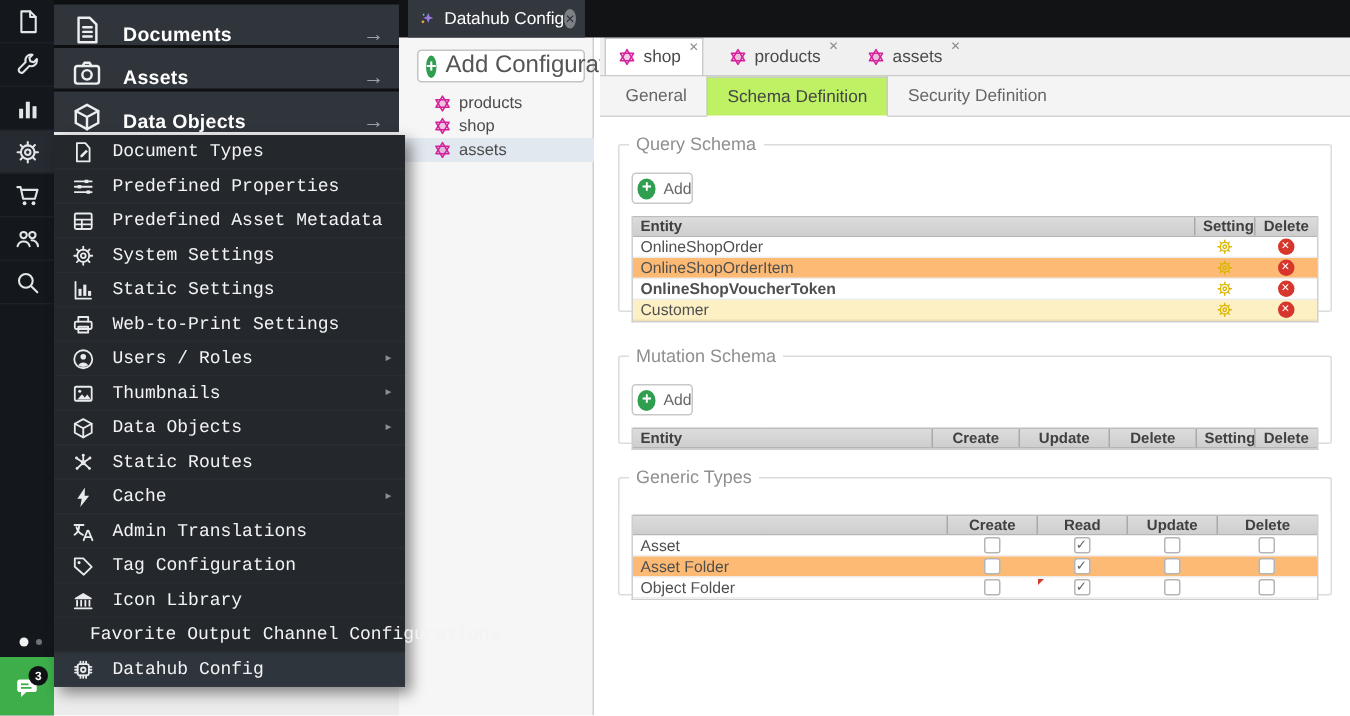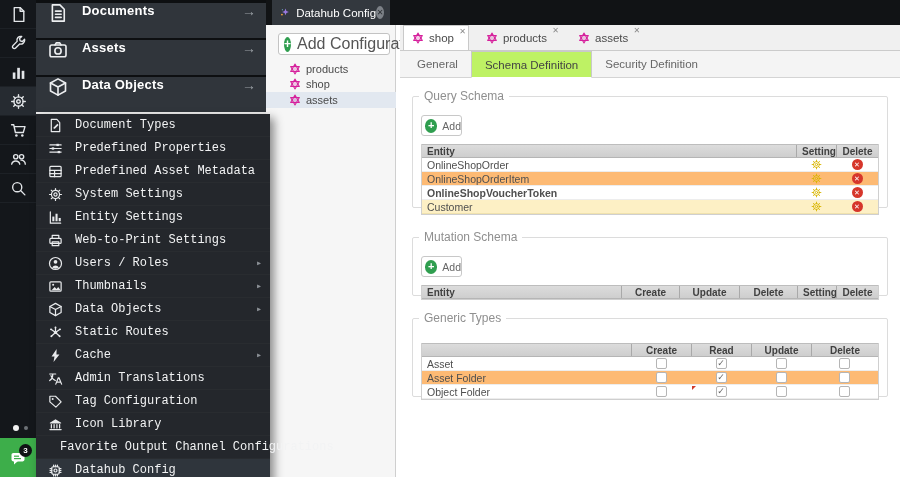--- a/index.html
+++ b/index.html
@@ -22,21 +22,21 @@
     background:#101315; color:#fff; font-size:8px; font-weight:bold; line-height:13px; text-align:center; }
 
   
   .west-bg { position:absolute; left:36px; top:0; width:230px; height:477px; background:#ececec; z-index:1; }
   .west-handle { position:absolute; left:215px; top:250px; width:13px; height:62px; background:#dedede;
     display:flex; align-items:center; justify-content:center; color:#5f6468; font-size:9px; cursor:pointer; }
 
   
   .menu { position:absolute; left:36px; top:0; width:230px; z-index:40; }
   .menu-sections { background:#0d0f11; padding-top:3px; }
-  .menu-sec { height:35px; margin-bottom:2px; background:#30353b; display:flex; align-items:flex-start;
+  .menu-sec { height:27px; margin-bottom:2px; background:#30353b; display:flex; align-items:flex-end;
     padding:0 10px 0 12px; color:#fff; cursor:pointer; }
   .menu-sec .icon { width:20px; height:20px; margin-right:14px; color:#eceef0; }
   .menu-sec .lbl { font-size:13px; font-weight:bold; flex:1; letter-spacing:.2px; }
   .menu-sec .arr { color:#9aa0a5; font-size:14px; }
   .menu-items { width:234px; background:#24272c; box-shadow:4px 4px 9px rgba(0,0,0,.45);font-family:Liberation Mono, monospace; }
   .menu-item { height:23px; display:flex; align-items:center; padding:0 8px 0 12px; color:#f2f3f4;
     cursor:pointer; border-bottom:1px solid rgba(255,255,255,.025); }
   .menu-item.selected { background:#2f353c; }
   .menu-item .icon { width:15px; height:15px; margin-right:12px; color:#e8eaec; }
   .menu-item .lbl { font-size:12px; flex:1; white-space:nowrap; }
@@ -284,21 +284,21 @@
         </div>
         <div class="menu-item">
           <span class="icon">
             <svg viewBox="0 0 16 16">
               <path stroke="currentColor" fill="none" stroke-width="1.3" stroke-linecap="round" stroke-linejoin="round" d="M2.5 2v12M2.5 14h11"></path>
               <rect x="4.6" y="7" width="2.2" height="5" fill="currentColor"></rect>
               <rect x="8" y="4" width="2.2" height="8" fill="currentColor"></rect>
               <rect x="11.4" y="8.5" width="2.2" height="3.5" fill="currentColor"></rect>
             </svg>
           </span>
-          <span class="lbl">Entity Settings</span>
+          <span class="lbl">Static Settings</span>
         </div>
         <div class="menu-item">
           <span class="icon">
             <svg viewBox="0 0 16 16">
               <path stroke="currentColor" fill="none" stroke-width="1.3" stroke-linecap="round" stroke-linejoin="round" d="M4.5 5.8V2.5h7v3.3"></path>
               <rect stroke="currentColor" fill="none" stroke-width="1.3" stroke-linecap="round" stroke-linejoin="round" x="2" y="5.8" width="12" height="5.2" rx="1"></rect>
               <rect stroke="currentColor" fill="none" stroke-width="1.3" stroke-linecap="round" stroke-linejoin="round" x="4.5" y="9.4" width="7" height="4.1"></rect>
             </svg>
           </span>
           <span class="lbl">Web-to-Print Settings</span>

